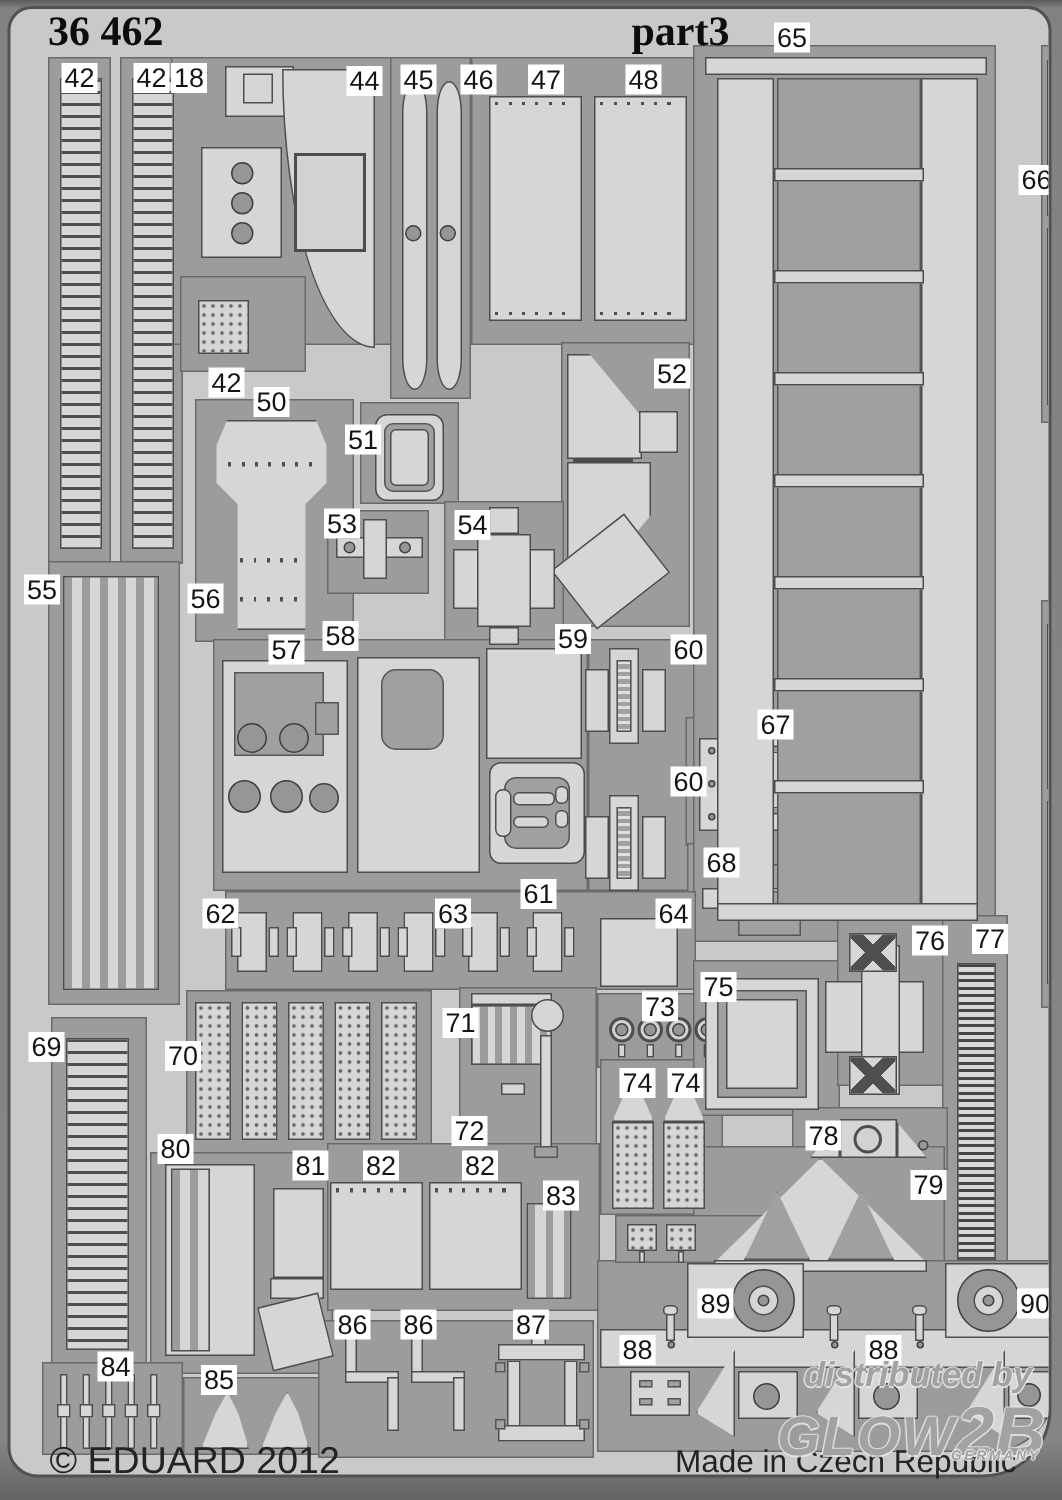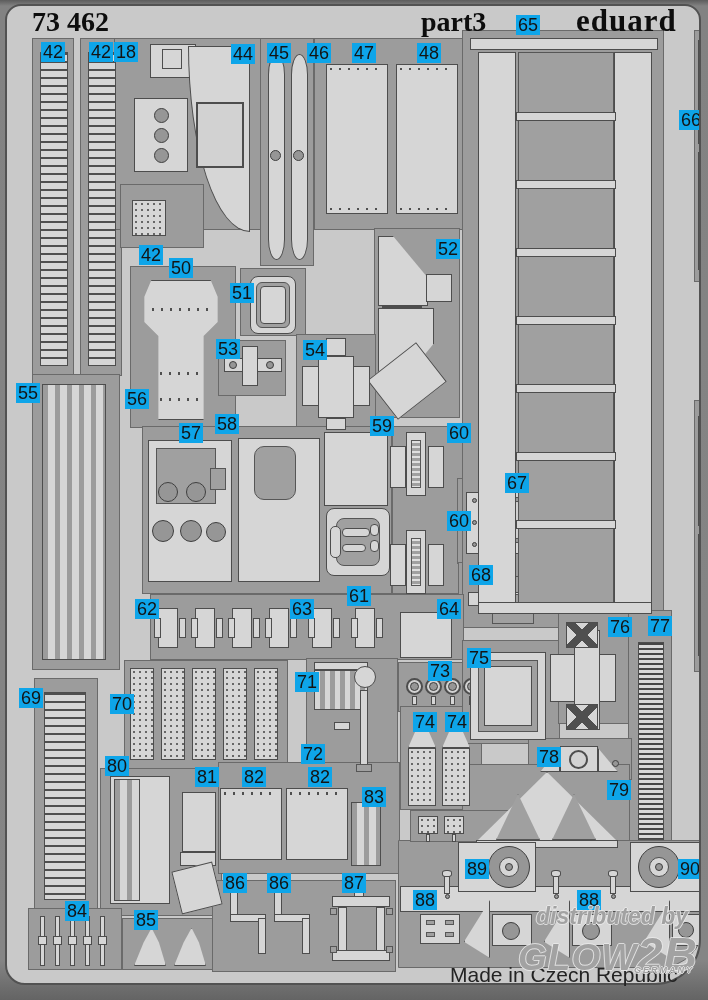--- a/index.html
+++ b/index.html
@@ -24,21 +24,21 @@
   .ladder{background:#d6d6d6 repeating-linear-gradient(180deg,#4f4f4f 0 2px,transparent 2px 8px);border:1px solid #4d4d4d;}
   .coil{background:repeating-linear-gradient(180deg,#454545 0 2px,#d8d8d8 2px 5px);border:1px solid #4d4d4d;}
   .stripesV{background:#d6d6d6 repeating-linear-gradient(90deg,#9c9c9c 0 5px,transparent 5px 12px);border:1px solid #4d4d4d;}
   .dots{background:#d6d6d6;background-image:radial-gradient(circle,#666 1.1px,transparent 1.5px);background-size:6px 6px;border:1px solid #4d4d4d;}
   .comb{background:repeating-linear-gradient(90deg,#d6d6d6 0 5px,#9c9c9c 5px 10px);border:1px solid #4d4d4d;}
   .dashes{background:#a0a0a0 repeating-linear-gradient(180deg,#e0e0e0 0 2px,transparent 2px 5px);border:1px solid #565656;}
   .xtile{background:#d6d6d6;border:1px solid #4d4d4d;background-image:
      linear-gradient(45deg,transparent 40%,#4f4f4f 40%,#4f4f4f 60%,transparent 60%),
      linear-gradient(-45deg,transparent 40%,#4f4f4f 40%,#4f4f4f 60%,transparent 60%);}
   .dotrow{background:repeating-linear-gradient(90deg,#4f4f4f 0 2px,transparent 2px 9px);}
-  .lbl{position:absolute;font-size:18px;line-height:20px;color:#141414;background:#0ea5e9;padding:0 2px;white-space:nowrap;}
+  .lbl{position:absolute;font-size:18px;line-height:20px;color:#141414;background:#ffffff;padding:0 2px;white-space:nowrap;}
   .hdr{position:absolute;color:#0d0d0d;font-family:"Liberation Serif",serif;font-weight:700;}
   .ftr{position:absolute;color:#232323;}
   #watermark{position:absolute;left:516px;top:903px;width:190px;color:rgba(118,118,118,0.62);
      font-style:italic;font-weight:700;
      text-shadow:1px 0 0 rgba(235,235,235,.8),-1px 0 0 rgba(235,235,235,.8),0 1px 0 rgba(235,235,235,.8),0 -1px 0 rgba(235,235,235,.8);}
   #wm1{position:absolute;left:20px;top:0;font-size:23px;}
   #wm2{position:absolute;left:2px;top:24px;font-size:37px;letter-spacing:1px;}
   #wm2b{font-size:46px;}
   #wm3{position:absolute;left:118px;top:62px;font-size:9px;letter-spacing:2px;}
 </style>
@@ -372,24 +372,24 @@
         <div class="lbl" style="left: 340px; top: 871px;">87</div>
         <div class="lbl" style="left: 411px; top: 888px;">88</div>
         <div class="lbl" style="left: 575px; top: 888px;">88</div>
         <div class="lbl" style="left: 463px; top: 857px;">89</div>
         <div class="lbl" style="left: 676px; top: 857px;">90</div>
         <div class="lbl" style="left: 63px; top: 899px;">84</div>
         <div class="lbl" style="left: 132px; top: 908px; text-align: center;">85</div>
       </div>
   </div>
 
-  <span class="hdr" style="left:32px;top:6px;font-size:28px;">73 462</span>
+  <span class="hdr" style="left:32px;top:6px;font-size:28px;">36 462</span>
   <span class="hdr" style="left:421px;top:6px;font-size:28px;">part3</span>
-  <span class="hdr" style="left:576px;top:3px;font-size:31px;letter-spacing:1px;">eduard</span>
-
+
+  <span class="ftr" style="left:33px;top:960px;font-size:25px;">© EDUARD 2012</span>
   <span class="ftr" style="left:450px;top:963px;font-size:21px;">Made in Czech Republic</span>
 
   <div id="watermark">
     <span id="wm1">distributed by</span>
     <span id="wm2"><span>GLOW</span><span id="wm2b">2B</span></span>
     <span id="wm3">GERMANY</span>
   </div>
 </div>
 
 </body></html>

